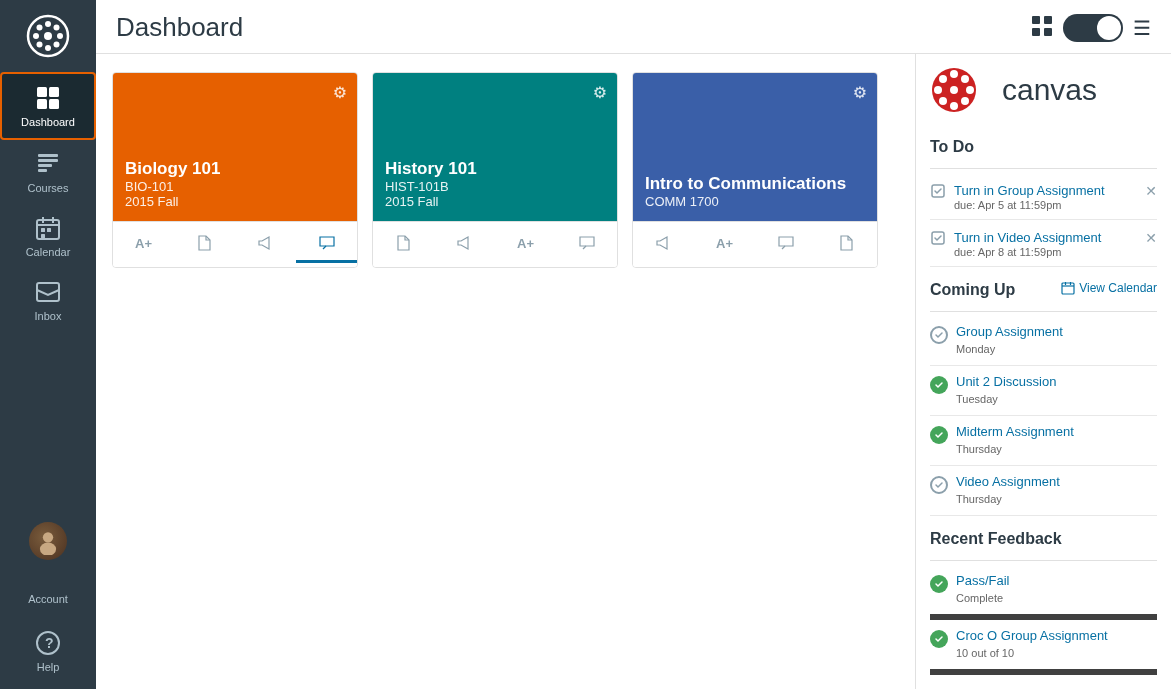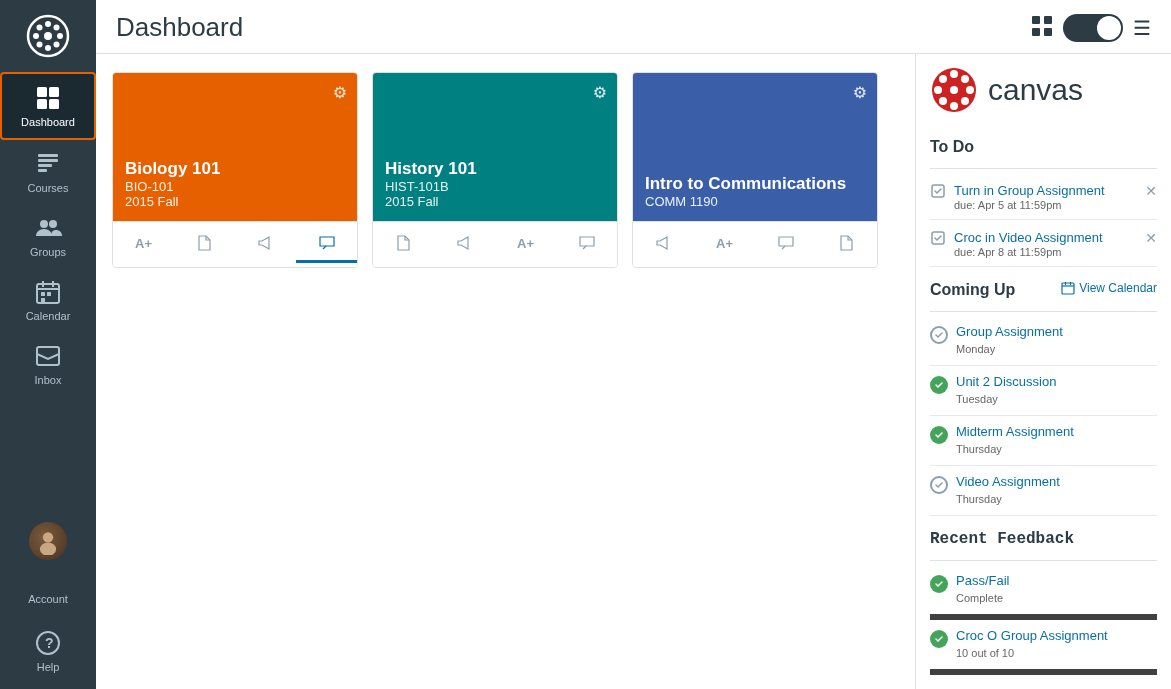--- a/index.html
+++ b/index.html
@@ -172,21 +172,21 @@
       border-left: 1px solid #e0e0e0;
       display: flex;
       flex-direction: column;
       overflow-y: auto;
       padding: 12px 14px;
       background: #fff;
     }
     .canvas-logo-area {
       display: flex;
       align-items: center;
-      gap: 10px;
+      gap: 24px;
       margin-bottom: 16px;
       padding-bottom: 8px;
     }
     .canvas-logo-icon { width: 48px; height: 48px; }
     .canvas-text {
       font-size: 30px;
       font-weight: 300;
       color: #2d3b45;
     }
 
@@ -236,21 +236,20 @@
     .coming-text { flex: 1; }
     .coming-link { color: #0770a3; font-size: 13px; cursor: pointer; display: block; }
     .coming-day { font-size: 11px; color: #666; }
 
     .recent-feedback-title {
       font-size: 16px;
       font-weight: bold;
       color: #2d3b45;
       margin-top: 14px;
       margin-bottom: 8px;
-      font-family: Liberation Mono, monospace;
     }
     .feedback-item {
       display: flex;
       align-items: flex-start;
       gap: 8px;
       padding: 8px 0;
       border-bottom: 6px solid #404040;
     }
     .feedback-check { flex-shrink: 0; margin-top: 2px; }
     .feedback-text { flex: 1; }
@@ -332,29 +331,20 @@
   <div class="sidebar-item">
     <svg viewBox="0 0 28 28" fill="currentColor">
       <rect x="4" y="4" width="20" height="3" rx="1"></rect>
       <rect x="4" y="9" width="20" height="3" rx="1"></rect>
       <rect x="4" y="14" width="14" height="3" rx="1"></rect>
       <rect x="4" y="19" width="9" height="3" rx="1"></rect>
     </svg>
     <span>Courses</span>
   </div>
 
-  <div class="sidebar-item">
-    <svg viewBox="0 0 28 28" fill="currentColor">
-      <circle cx="10" cy="10" r="4"></circle>
-      <circle cx="19" cy="10" r="4"></circle>
-      <path d="M2 22 c0-4 3.5-7 8-7s8 3 8 7"></path>
-      <path d="M17 22 c0-4 2-6 5-6s6 2 6 6"></path>
-    </svg>
-    <span>Groups</span>
-  </div>
 
   <div class="sidebar-item">
     <svg viewBox="0 0 28 28" fill="currentColor">
       <rect x="3" y="6" width="22" height="19" rx="2" fill="none" stroke="currentColor" stroke-width="2"></rect>
       <line x1="3" y1="11" x2="25" y2="11" stroke="currentColor" stroke-width="2"></line>
       <line x1="9" y1="3" x2="9" y2="9" stroke="currentColor" stroke-width="2"></line>
       <line x1="19" y1="3" x2="19" y2="9" stroke="currentColor" stroke-width="2"></line>
       <rect x="7" y="14" width="4" height="4" rx="0.5"></rect>
       <rect x="13" y="14" width="4" height="4" rx="0.5"></rect>
       <rect x="7" y="20" width="4" height="4" rx="0.5"></rect>
@@ -488,21 +478,21 @@
                 </svg>
             </div>
           </div>
         </div>
 
         <div class="course-card">
           <div class="card-header teal2">
             <span class="card-gear">⚙</span>
             <div class="card-course-name">Intro to Communications</div>
             <div class="card-subtitle">
-              <span>COMM 1190</span>
+              <span>COMM 1700</span>
             </div>
           </div>
           <div class="card-actions">
             <div class="card-action-btn">
               <svg width="18" height="18" viewBox="0 0 18 18" fill="currentColor">
                   <path d="M2 7h3l7-4v12l-7-4H2V7z" stroke="currentColor" stroke-width="1.2" fill="none"></path>
                 </svg>
             </div>
             <div class="card-action-btn">
               <svg width="18" height="18" viewBox="0 0 18 18" fill="currentColor">
@@ -563,21 +553,21 @@
       </div>
 
       <div class="todo-item">
         <div class="todo-icon">
           <svg width="16" height="16" viewBox="0 0 16 16" fill="none">
             <rect x="2" y="2" width="12" height="12" rx="2" stroke="#8b9fab" stroke-width="1.5" fill="none"></rect>
             <path d="M5 8l2 2 4-4" stroke="#8b9fab" stroke-width="1.5" stroke-linecap="round"></path>
           </svg>
         </div>
         <div class="todo-text">
-          <a class="todo-link">Croc in Video Assignment</a>
+          <a class="todo-link">Turn in Video Assignment</a>
           <div class="todo-due">due: Apr 8 at 11:59pm</div>
         </div>
         <span class="todo-dismiss">✕</span>
       </div>
 
       <div class="coming-up-header">
         <span class="section-title" style="margin:0;">Coming Up</span>
         <a class="view-calendar-link">
           <svg width="14" height="14" viewBox="0 0 14 14" fill="currentColor">
             <rect x="1" y="2" width="12" height="11" rx="1" fill="none" stroke="#0770a3" stroke-width="1.2"></rect>

